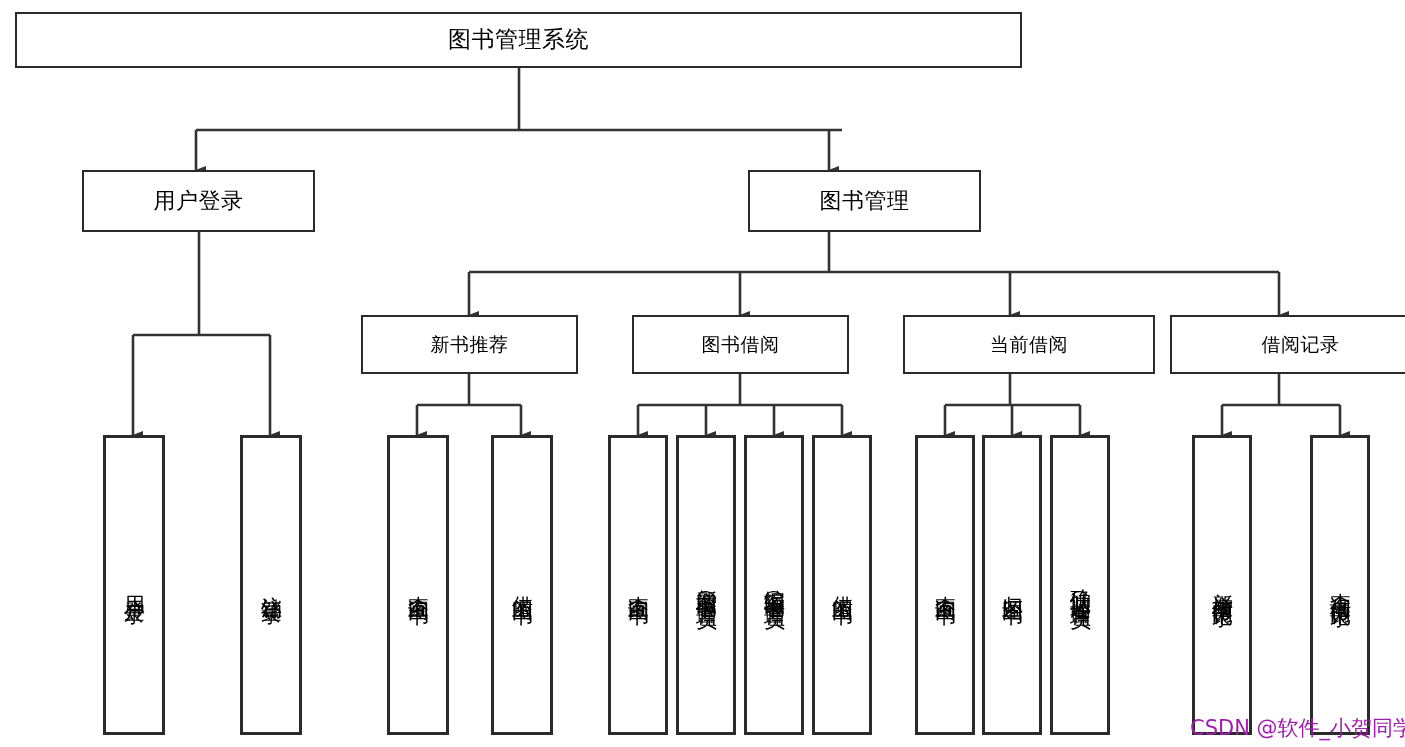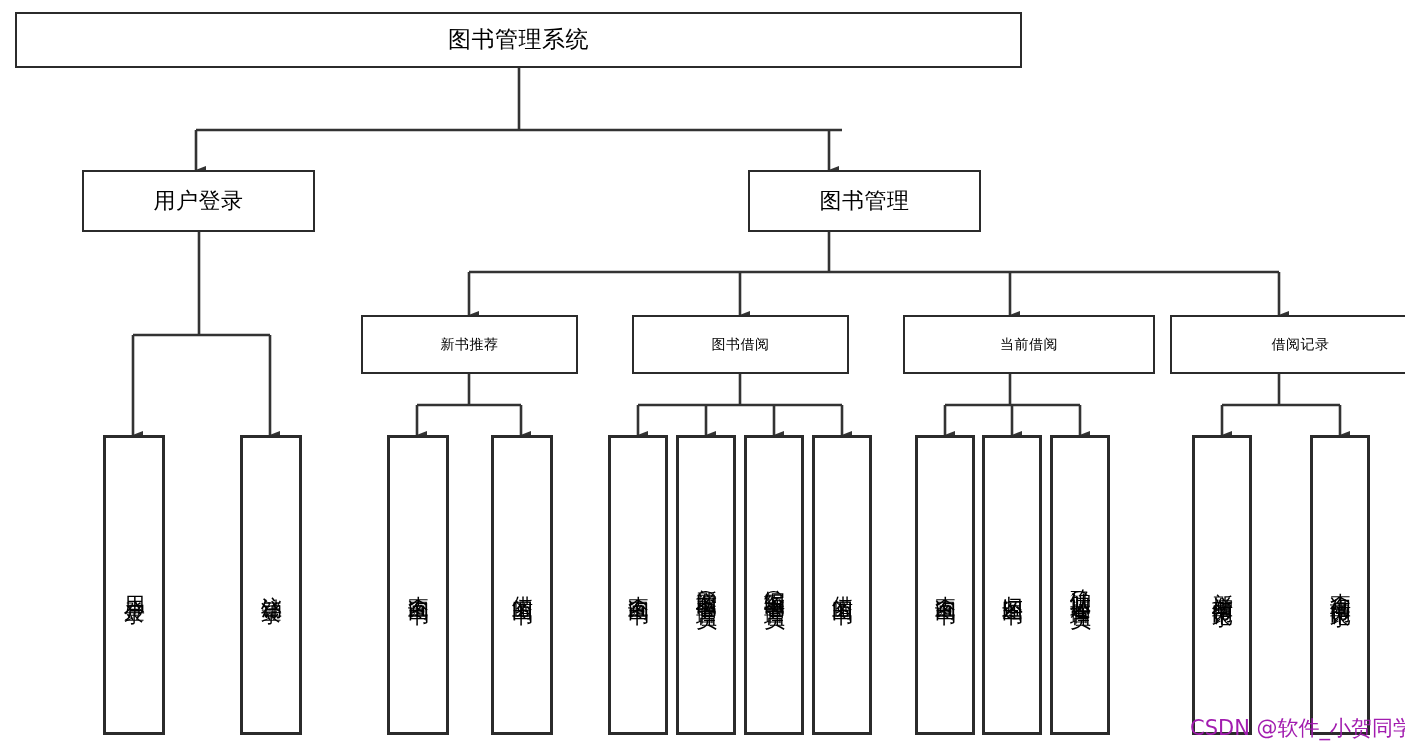--- a/index.html
+++ b/index.html
@@ -37,21 +37,21 @@
   }
   .node-label {
     color: #000000;
     letter-spacing: 0.5px;
     line-height: 1.12;
     text-align: center;
     white-space: nowrap;
   }
   .node-root .node-label { font-size: 23px; }
   .node-l2 .node-label { font-size: 22px; }
-  .node-l3 .node-label { font-size: 14px; }
+  .node-l3 .node-label { font-size: 19px; }
 
   .node-leaf {
     border-width: 3px;
   }
   .node-leaf .node-label {
     font-size: 21px;
     writing-mode: vertical-rl;
     text-orientation: upright;
     letter-spacing: 3px;
     line-height: 1.0;

